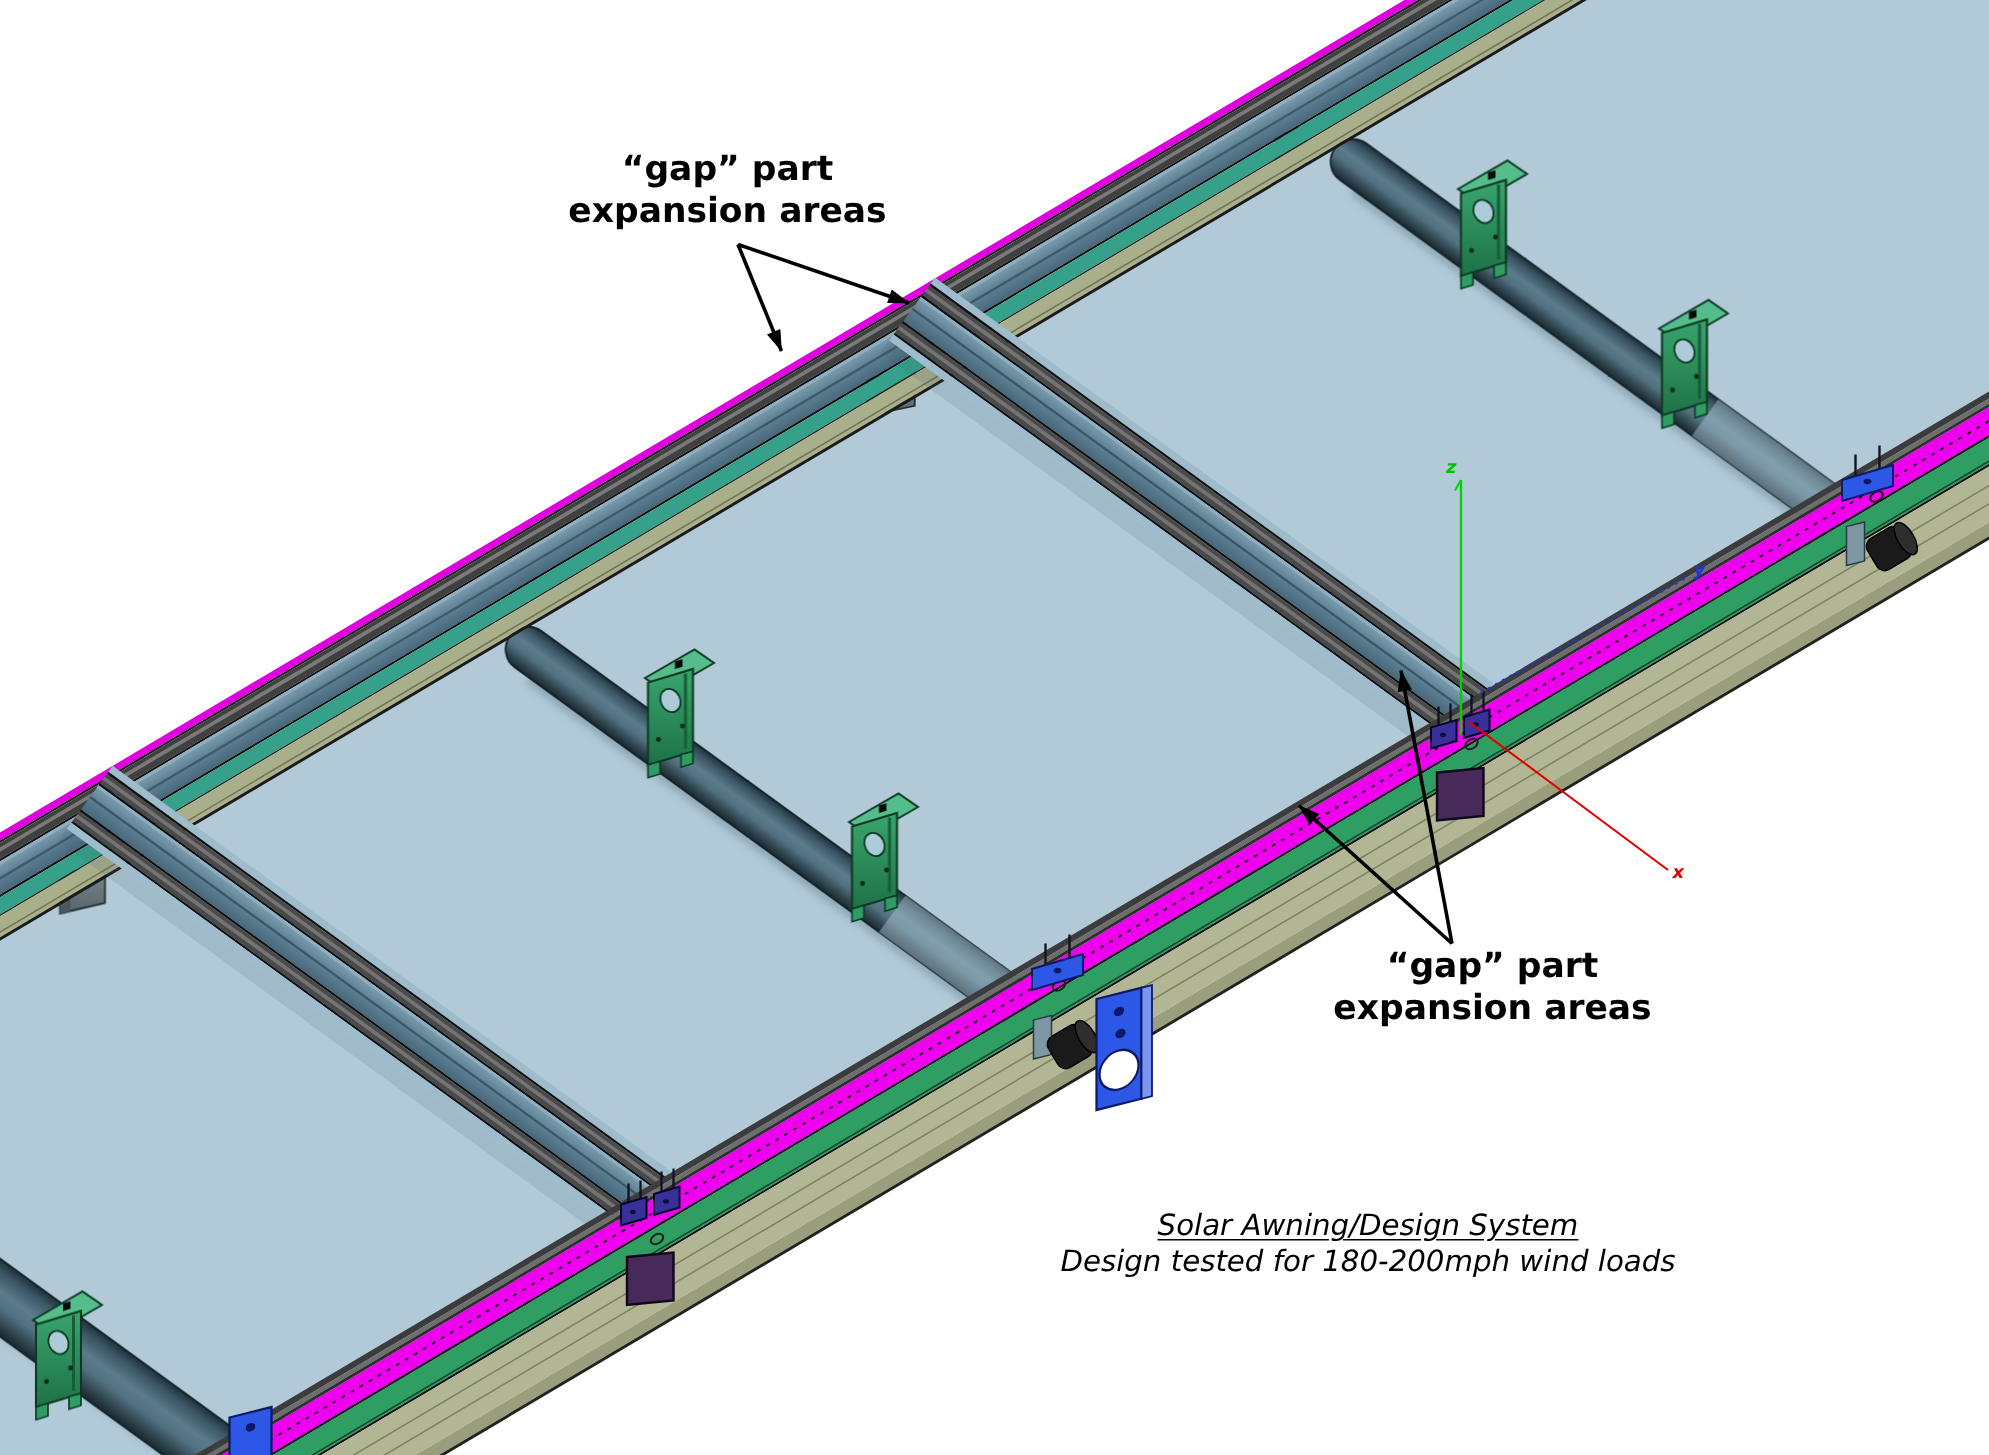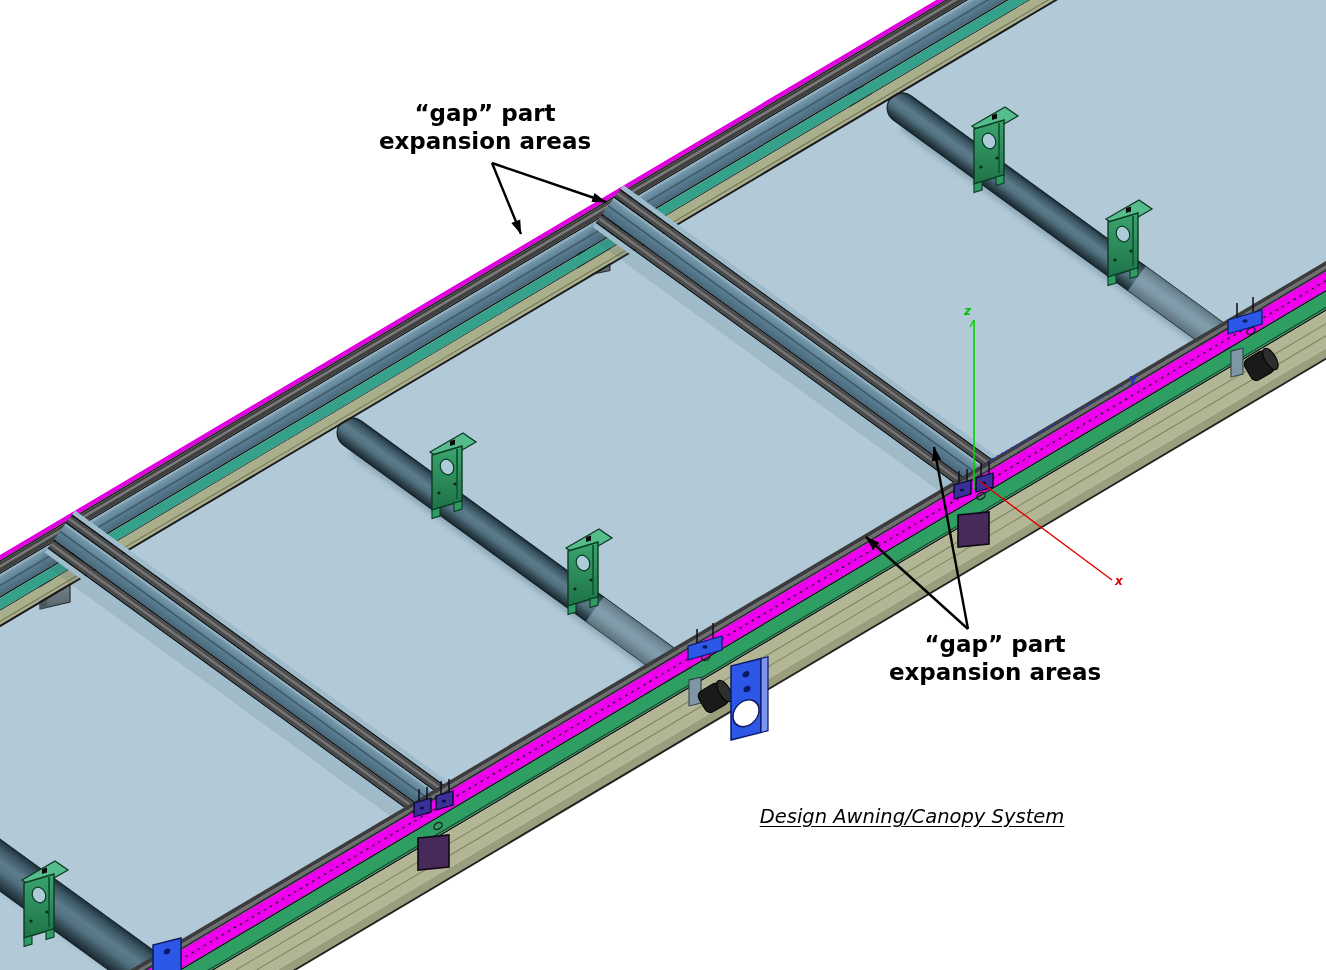--- a/index.html
+++ b/index.html
@@ -265,20 +265,21 @@
   <div>“gap” part</div>
   <div>expansion areas</div>
 </div>
 
 <div class="note" style="left:835px;top:630px;width:320px;">
   <div>“gap” part</div>
   <div>expansion areas</div>
 </div>
 
 <div class="titleblock" style="left:650px;top:805px;width:524px;">
-  <div class="tl1">Design Awning/Canopy System</div>
+  <div class="tl1">Solar Awning/Design System</div>
+  <div>Design tested for 180-200mph wind loads</div>
 </div>
 
 <div class="axis-label axis-z" style="left:964px;top:304px;">z</div>
 <div class="axis-label axis-x" style="left:1115px;top:574px;">x</div>
 <div class="axis-label axis-y" style="left:1129px;top:372px;">y</div>
 
 </div>
 
 </body></html>

